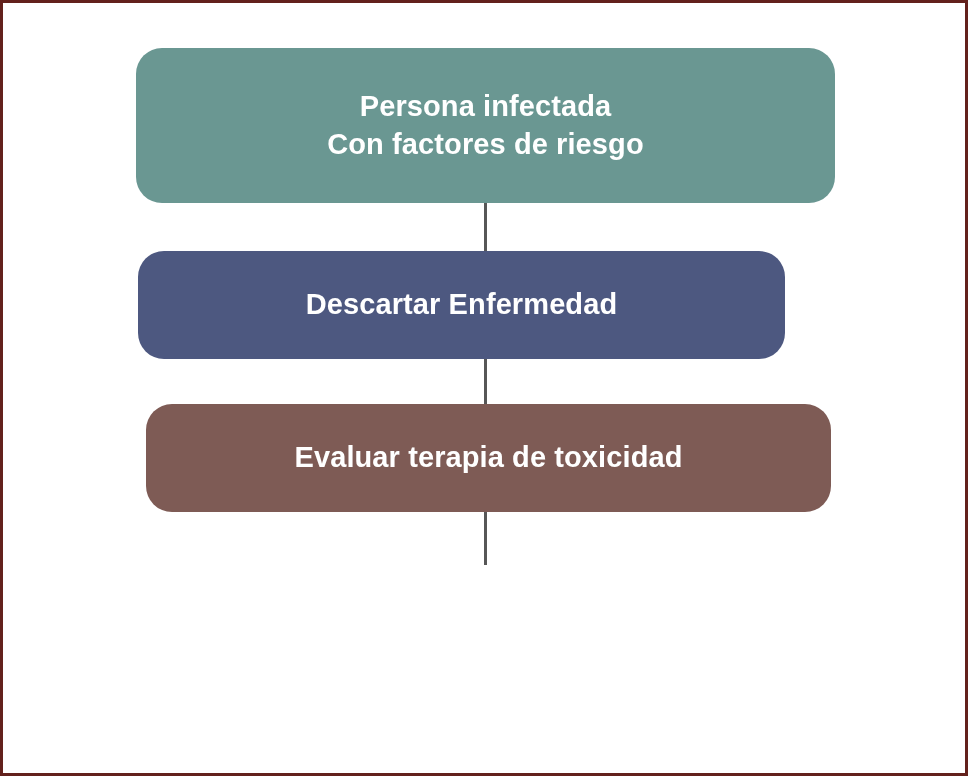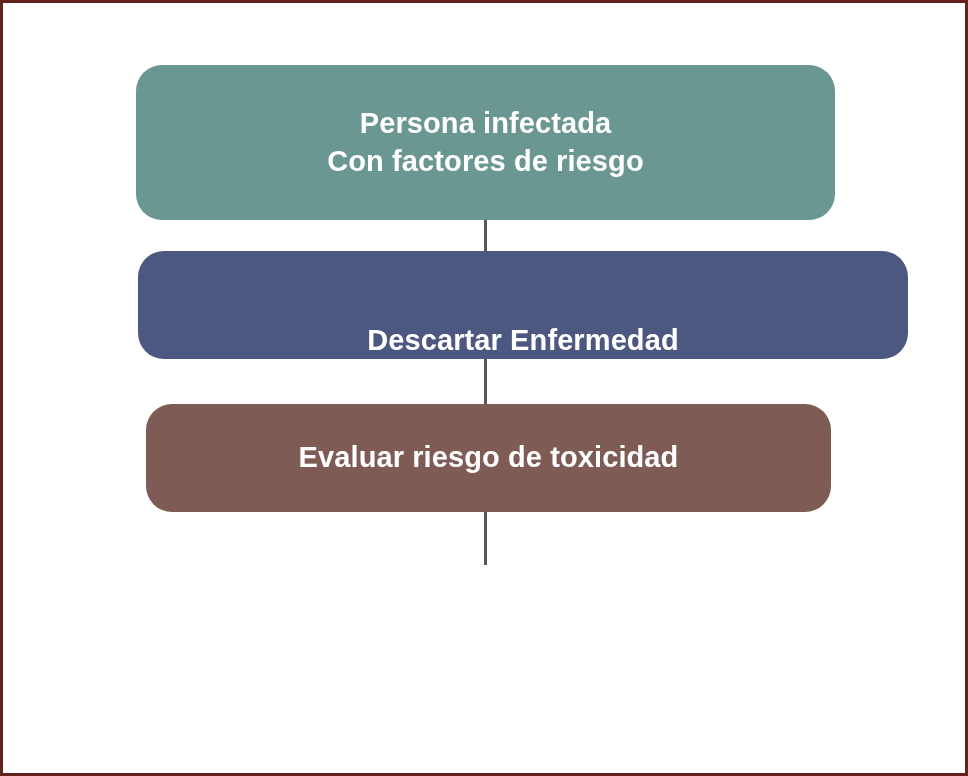--- a/index.html
+++ b/index.html
@@ -54,22 +54,22 @@
     letter-spacing: 0.1px;
     padding: 0 24px;
     font-family: "Liberation Sans", sans-serif;
     font-stretch: condensed;
     text-rendering: optimizeLegibility;
   }
 
   .node .node-label { display: block; white-space: pre-line; }
 
   
-  #node-1 { left: 133px; top: 62px;  width: 699px; height: 155px; }
-  #node-2 { left: 135px; top: 248px; width: 770px; height: 108px; align-items: flex-end; }
+  #node-1 { left: 133px; top: 45px;  width: 699px; height: 155px; }
+  #node-2 { left: 135px; top: 248px; width: 647px; height: 108px; }
   #node-3 { left: 143px; top: 401px; width: 685px; height: 108px; }
   #node-4 { left: 143px; top: 560px; width: 690px; height: 157px; }
 
   #connector-1 { left: 481px; top: 198px; height: 52px; }
   #connector-2 { left: 481px; top: 354px; height: 49px; }
   #connector-3 { left: 481px; top: 507px; height: 55px; }
 </style>
 </head>
 <body>
 
@@ -84,18 +84,18 @@
     <div class="node" id="node-1" style="background: rgb(106, 151, 146); color: rgb(255, 255, 255);">
       <span class="node-label">Persona infectada
 Con factores de riesgo</span>
     </div>
 
     <div class="node" id="node-2" style="background: rgb(77, 88, 128); color: rgb(255, 255, 255);">
       <span class="node-label">Descartar Enfermedad</span>
     </div>
 
     <div class="node" id="node-3" style="background: rgb(126, 91, 85); color: rgb(255, 255, 255);">
-      <span class="node-label">Evaluar riesgo de toxicidad</span>
+      <span class="node-label">Evaluar terapia de toxicidad</span>
     </div>
 
 
   </div>
 </div>
 
 </body></html>

